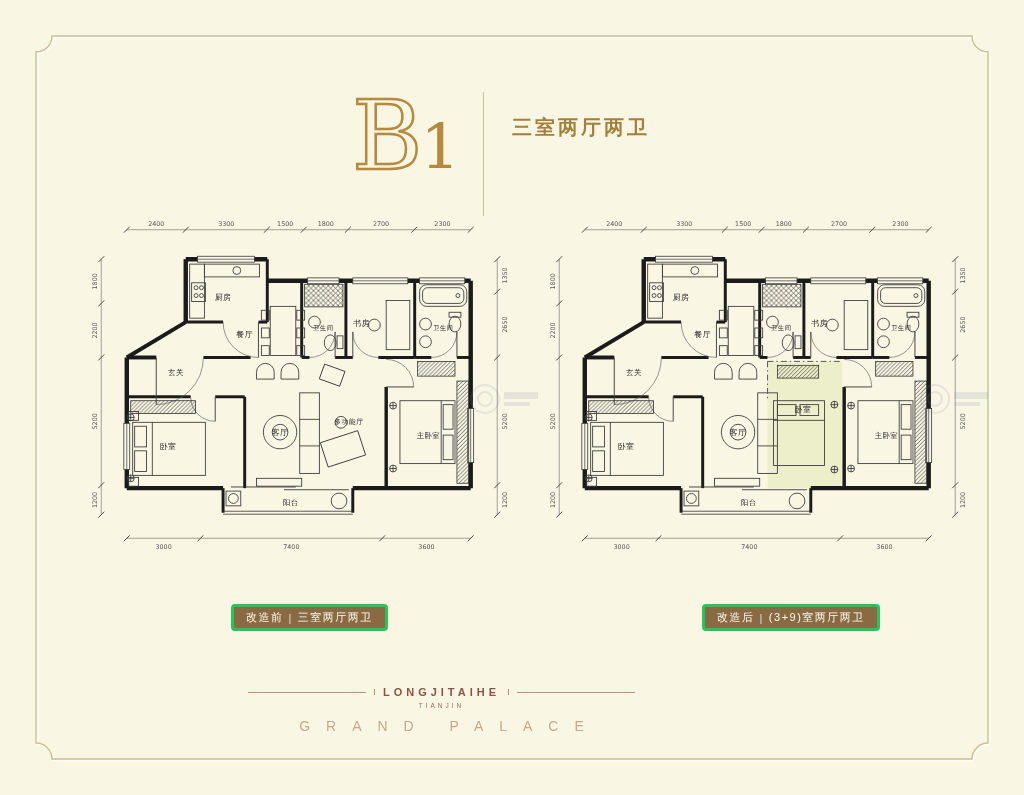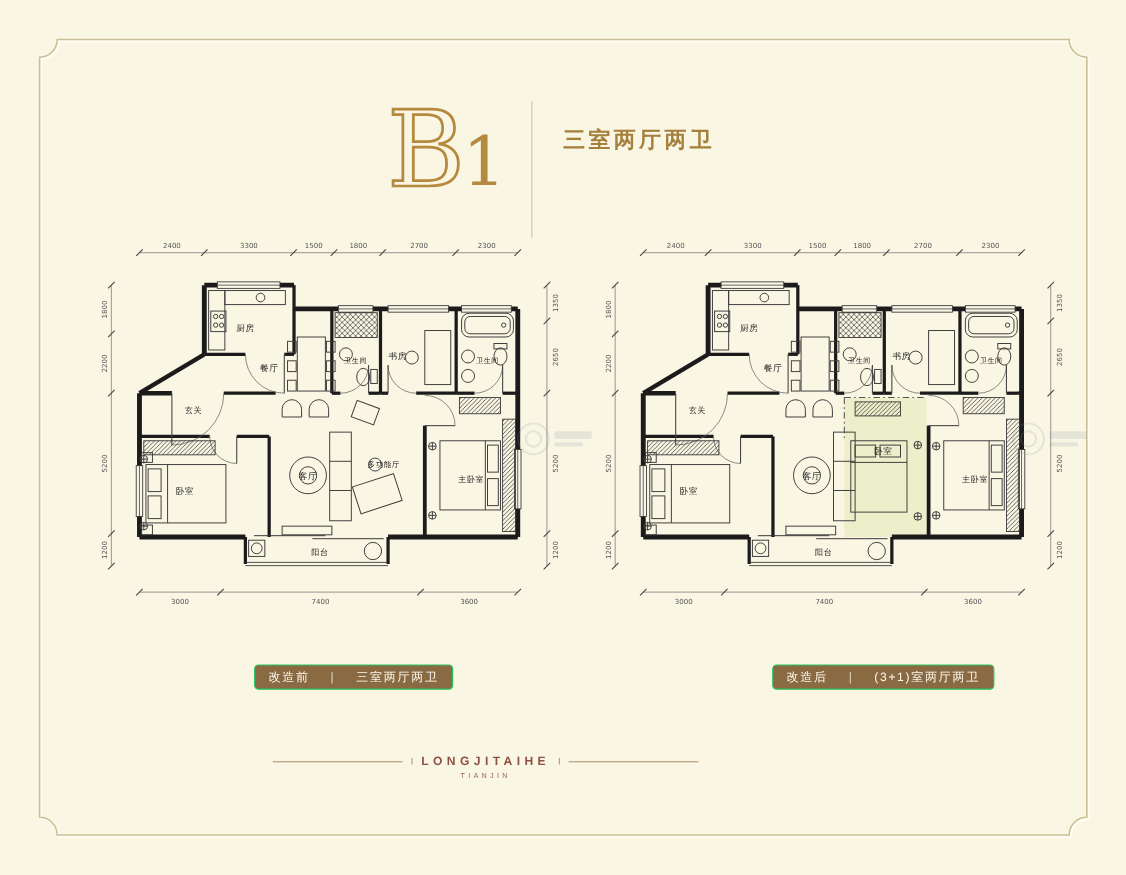--- a/index.html
+++ b/index.html
@@ -25,23 +25,23 @@
   #header-text{position:absolute;left:512px;top:106px;color:#a5803c;}
   #area-line{font-size:22px;font-weight:bold;letter-spacing:1px;}
   #layout-line{font-size:20px;font-weight:bold;letter-spacing:3px;margin-top:8px;}
   
   .plan-svg{position:absolute;top:212px;}
   #plan-before{left:58px;}
   #plan-after{left:516px;}
   
   .caption-pill{
     position:absolute;top:604px;height:21px;
-    background:#8a6a42;border:1px solid #22c55e;border-radius:4px;
+    background:#8a6a42;border:3px solid #22c55e;border-radius:4px;
     color:#fdf9ee;font-size:11px;letter-spacing:1.5px;
-    display:inline-flex;align-items:center;padding:0 12px;gap:19px;white-space:nowrap;
+    display:inline-flex;align-items:center;padding:0 12px;gap:5px;white-space:nowrap;
   }
   #caption-before{left:231px;}
   #caption-after{left:702px;}
   .caption-sep{opacity:.75;}
   
   .watermark{position:absolute;width:70px;height:30px;opacity:.16;display:flex;align-items:center;gap:4px;}
   .wm-circle{width:26px;height:26px;border:2.5px solid #7d8da0;border-radius:50%;position:relative;}
   .wm-circle:after{content:"";position:absolute;left:5px;top:5px;width:12px;height:12px;border:2px solid #7d8da0;border-radius:50%;}
   .wm-bars{display:flex;flex-direction:column;gap:3px;}
   .wm-bars i{display:block;width:34px;height:7px;background:#7d8da0;border-radius:1px;}
@@ -478,25 +478,26 @@
 </div>
 
 <div id="caption-before" class="caption-pill">
   <span>改造前</span>
   <span class="caption-sep">|</span>
   <span>三室两厅两卫</span>
 </div>
 <div id="caption-after" class="caption-pill">
   <span>改造后</span>
   <span class="caption-sep">|</span>
-  <span>(3+1)室两厅两卫</span>
+  <span>(3+9)室两厅两卫</span>
 </div>
 
 <div id="footer">
   <div id="brand-row">
     <span class="brand-line"></span>
     <span class="brand-tick"></span>
     <span id="brand-name">LONGJITAIHE</span>
     <span class="brand-tick"></span>
     <span class="brand-line"></span>
   </div>
   <div id="brand-city">TIANJIN</div>
+  <div id="brand-en">GRAND PALACE</div>
 </div>
 
 </body></html>

